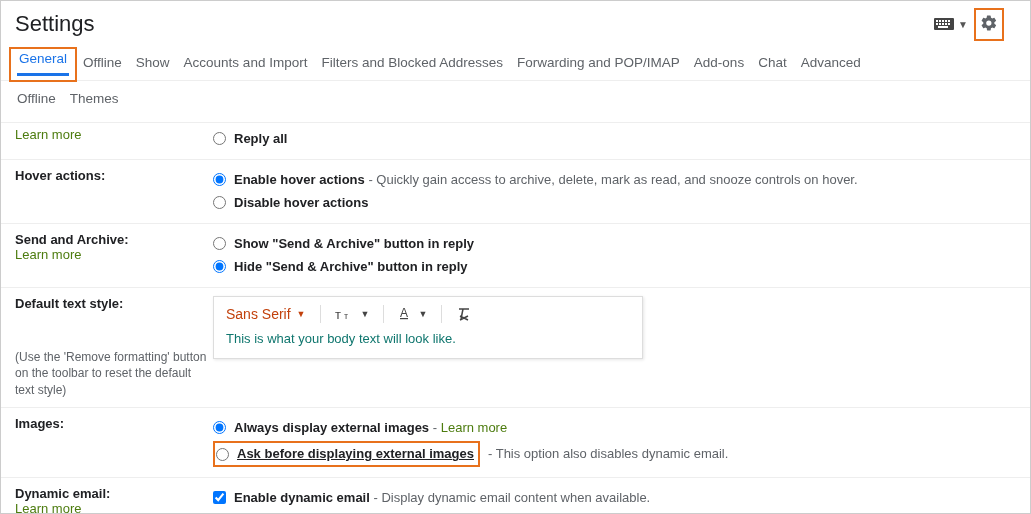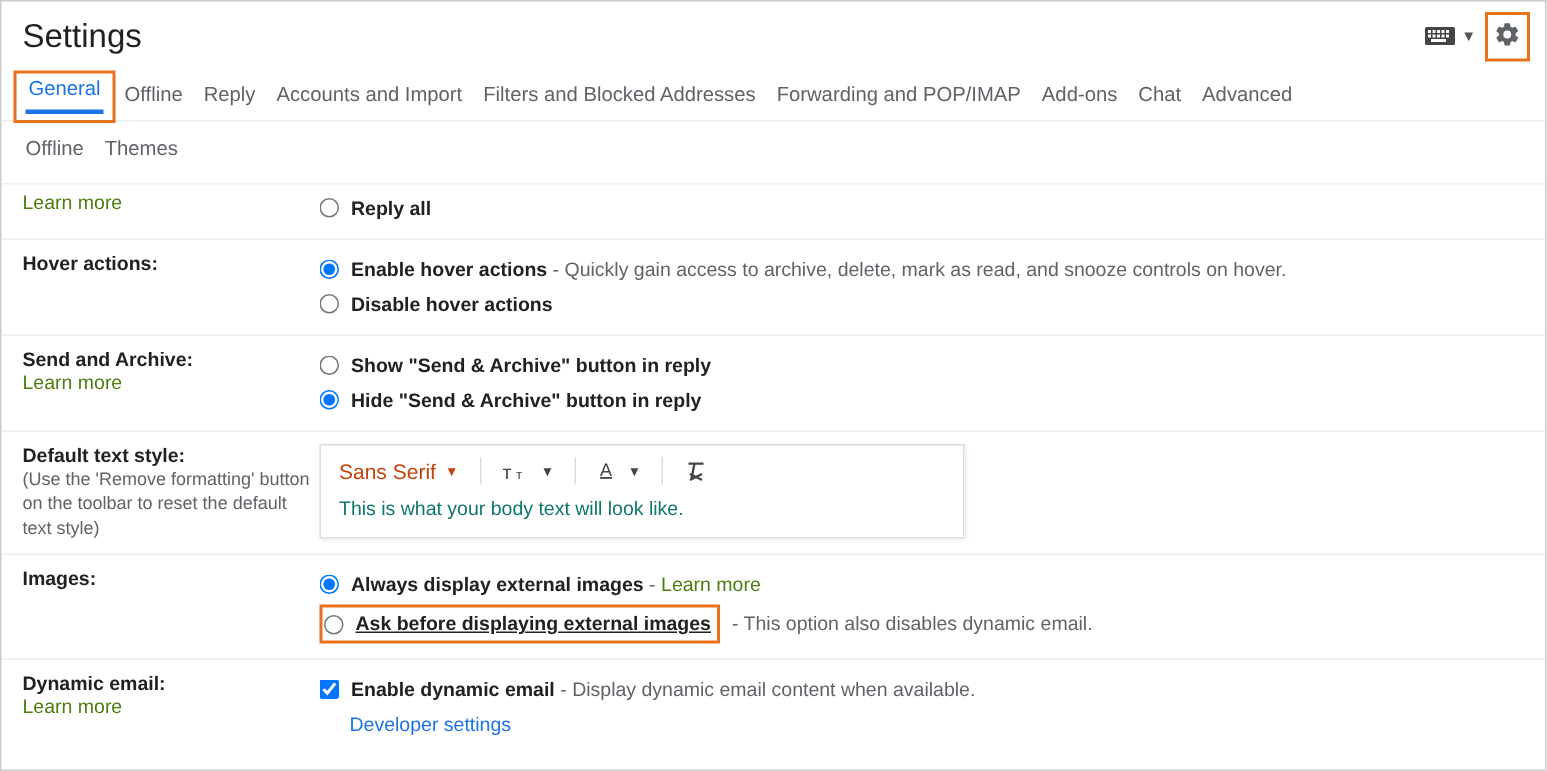--- a/index.html
+++ b/index.html
@@ -14,21 +14,21 @@
     width: 1031px;
     height: 514px;
     border: 1px solid #ccc;
     overflow: hidden;
     position: relative;
   }
   .header {
     display: flex;
     align-items: center;
     justify-content: space-between;
-    padding: 6px 10px 0 14px;
+    padding: 6px 26px 0 14px;
     height: 40px;
   }
   .title {
     font-size: 22px;
     color: #202124;
   }
   .header-right {
     display: flex;
     align-items: center;
     gap: 6px;
@@ -80,21 +80,21 @@
     border-bottom: 1px solid #eee;
     padding: 8px 0 8px 14px;
   }
   .row.first { border-top: none; padding-top: 4px; }
   .label-col {
     width: 198px;
     flex-shrink: 0;
     font-size: 13px;
   }
   .label-col .bold { font-weight: bold; }
-  .label-col .sub { color: #5f6368; font-size: 12px; line-height: 1.4; }
+  .label-col .sub { color: #5f6368; font-size: 12px; line-height: 1.4; margin-top: 38px; }
   .learn-link { color: #4d7c0f; cursor: pointer; }
   .opt-col { flex: 1; }
   .opt-line {
     display: flex;
     align-items: center;
     gap: 8px;
     padding: 2px 0;
     line-height: 1.5;
   }
   .opt-line input[type=radio], .opt-line input[type=checkbox] {
@@ -167,21 +167,21 @@
         </span>
       </span>
     </div>
   </div>
 
   <div class="tabs">
     <span class="tab-highlight">
       <span class="tab active">General</span>
     </span>
     <span class="tab">Offline</span>
-    <span class="tab">Reply</span>
+    <span class="tab">Show</span>
     <span class="tab">Accounts and Import</span>
     <span class="tab">Filters and Blocked Addresses</span>
     <span class="tab">Forwarding and POP/IMAP</span>
     <span class="tab">Add-ons</span>
     <span class="tab">Chat</span>
     <span class="tab">Advanced</span>
   </div>
   <div class="tabs" style="border-bottom:none; padding-top:4px; padding-bottom:6px;">
     <span class="tab">Offline</span>
     <span class="tab">Themes</span>

